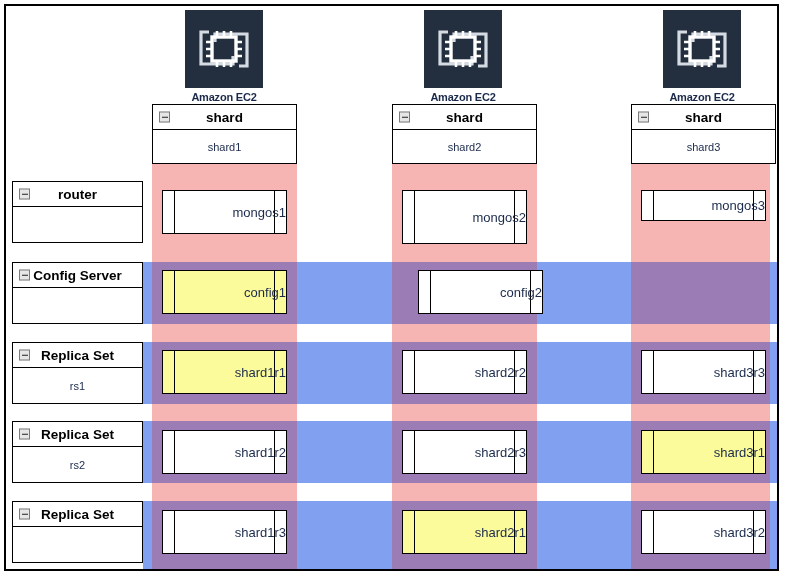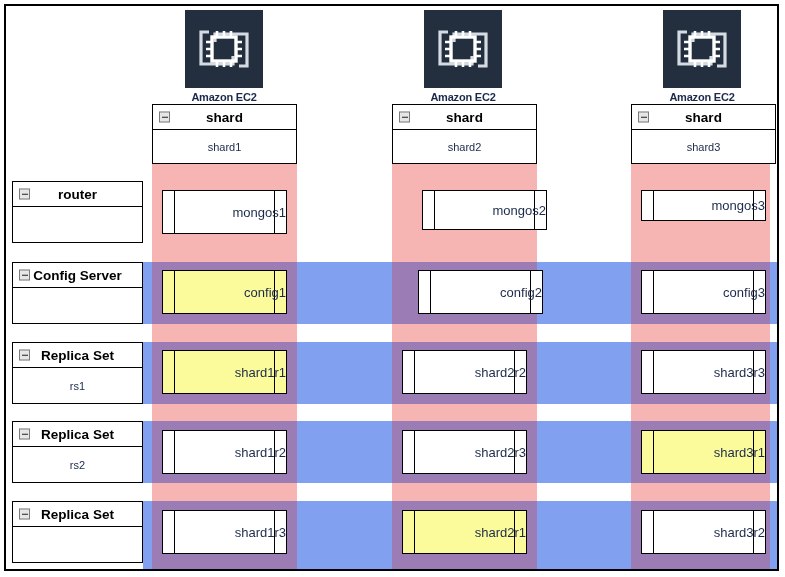--- a/index.html
+++ b/index.html
@@ -300,46 +300,41 @@
       <span class="minus"></span>
       <span class="title">Replica Set</span>
     </div>
   </div>
 
   <div class="node" style="left:162px; top:190px; width:125px; height:44px;">
     <span class="lbar"></span>
     <span class="rbar"></span>
     <span class="nlabel">mongos1</span>
   </div>
-  <div class="node" style="left:422px; top:190px; width:125px; height:40px;">
+  <div class="node" style="left:402px; top:190px; width:125px; height:54px;">
     <span class="lbar"></span>
     <span class="rbar"></span>
     <span class="nlabel">mongos2</span>
   </div>
   <div class="node" style="left:641px; top:190px; width:125px; height:31px;">
     <span class="lbar"></span>
     <span class="rbar"></span>
     <span class="nlabel">mongos3</span>
   </div>
 
   <div class="node hl" style="left:162px; top:270px; width:125px; height:44px;">
     <span class="lbar"></span>
     <span class="rbar"></span>
     <span class="nlabel">config1</span>
   </div>
   <div class="node" style="left:418px; top:270px; width:125px; height:44px;">
     <span class="lbar"></span>
     <span class="rbar"></span>
     <span class="nlabel">config2</span>
   </div>
-  <div class="node" style="left:641px; top:270px; width:125px; height:44px;">
-    <span class="lbar"></span>
-    <span class="rbar"></span>
-    <span class="nlabel">config3</span>
-  </div>
 
   <div class="node hl" style="left:162px; top:350px; width:125px; height:44px;">
     <span class="lbar"></span>
     <span class="rbar"></span>
     <span class="nlabel">shard1r1</span>
   </div>
   <div class="node" style="left:402px; top:350px; width:125px; height:44px;">
     <span class="lbar"></span>
     <span class="rbar"></span>
     <span class="nlabel">shard2r2</span>

